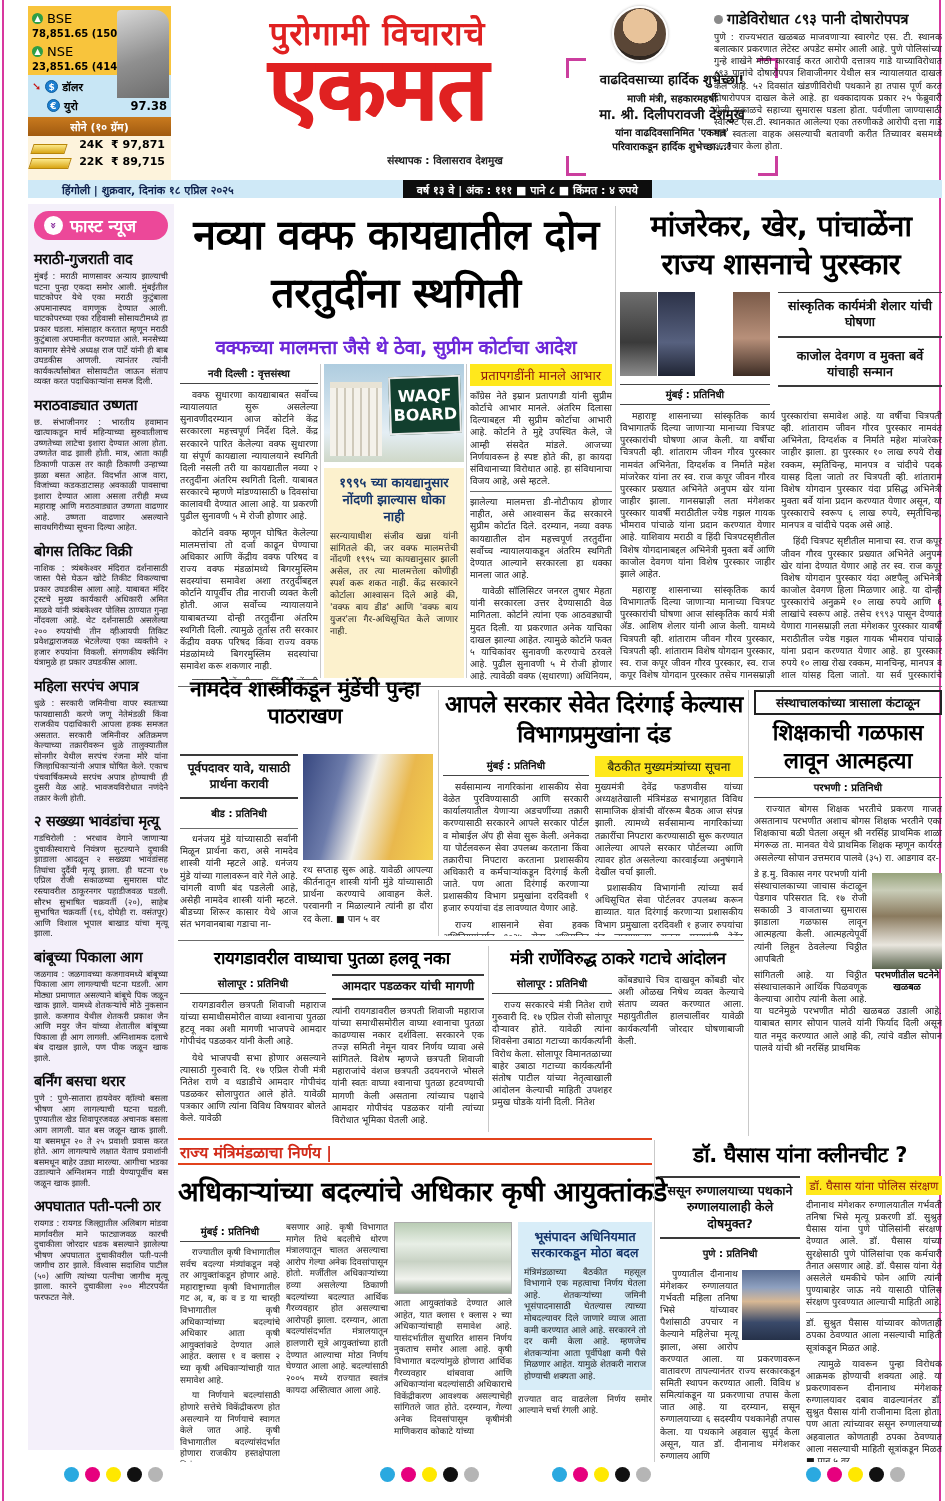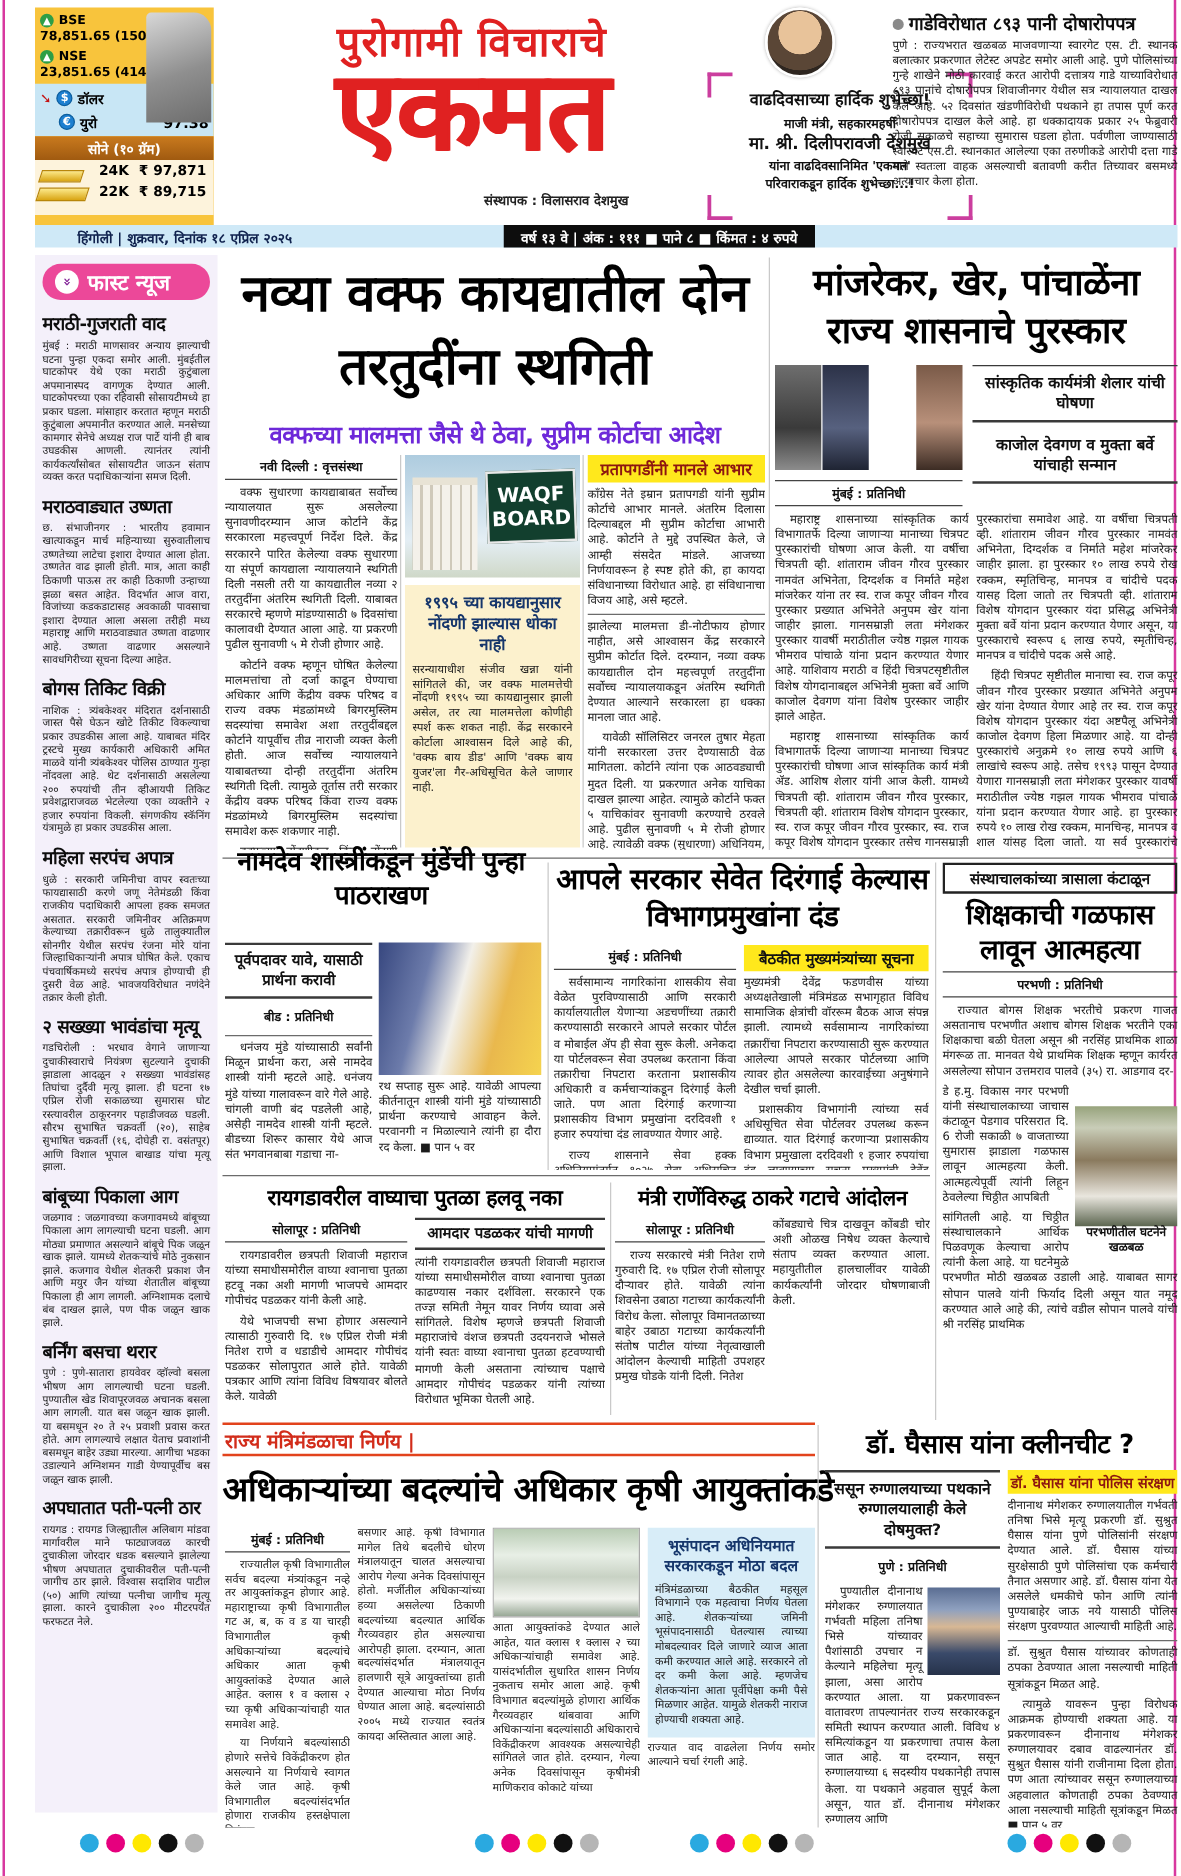--- a/index.html
+++ b/index.html
@@ -10,32 +10,32 @@
   .ov{overflow:hidden}
   .bt{font-size:9.2px;line-height:1.32;color:#1b1b1b;text-align:justify}
   .para{margin-bottom:4px;text-indent:12px}
   .para.ni{text-indent:0}
   .hl{font-weight:bold;color:#000;text-align:center;letter-spacing:-0.3px}
   .by{font-weight:bold;font-size:10px;color:#111;text-align:center;padding:2px 0 3px;border-bottom:1px solid #444;margin-bottom:5px}
   .by.tb{border-top:1px solid #444}
   .shbox{font-weight:bold;font-size:12.5px;line-height:1.3;text-align:center;color:#111;border-top:2px solid #3a3a3a;border-bottom:2px solid #3a3a3a;padding:5px 2px;margin-bottom:5px}
   .vr{width:1px;background:#c9c9c9}
   .hrline{height:1px;background:#6b6b6b}
-  .yellowbar{background:#ffe81c;font-weight:bold;color:#8c1510;text-align:center;padding:2px 1px;font-size:12px;margin-bottom:4px}
+  .yellowbar{background:#ffe81c;font-weight:normal;color:#8c1510;text-align:center;padding:2px 1px;font-size:12px;margin-bottom:4px}
   .creambox{background:#fcf1cd;padding:7px 6px}
   .creambox .cbt{font-weight:bold;color:#16366b;text-align:center;font-size:13px;line-height:1.3;margin-bottom:5px}
   .bluebox{background:#d8edf8;padding:7px 6px}
   .bluebox .cbt{font-weight:bold;color:#16366b;text-align:center;font-size:12.5px;line-height:1.3;margin-bottom:5px}
   .dot{width:15px;height:15px;border-radius:50%;display:inline-block;margin-right:6px;vertical-align:middle}
   .sideborder{width:2px;background:#d8389f}
   
   .market{background:#f8c43c;font-size:10px}
   .mrow{display:flex;align-items:center;gap:4px;padding:2px 4px}
   .upicon{width:11px;height:11px;border-radius:50%;background:#2e9e46;color:#fff;font-size:8px;line-height:11px;text-align:center;font-weight:bold;flex:none}
-  .idx-label{font-weight:bold;font-size:10px}
+  .idx-label{font-weight:normal;font-size:13px}
   .idx-val{font-weight:bold;font-size:10px;padding:0 4px 3px}
   .coin{width:13px;height:13px;border-radius:50%;background:#1d7fd0;color:#fff;font-weight:bold;font-size:9px;line-height:13px;text-align:center;flex:none;border:1px solid #0c5e9e}
   .cur-label{font-weight:bold;font-size:11px}
   .cur-val{font-weight:bold;font-size:11.5px;margin-left:auto}
   .goldhdr{background:linear-gradient(#c97a1e,#a05a10);color:#fff;font-weight:bold;font-size:11px;text-align:center;padding:2px 0}
   .goldrow{display:flex;justify-content:flex-end;gap:8px;font-weight:bold;font-size:11px;padding:2px 6px}
   .bar{position:absolute;background:linear-gradient(#fce98a,#d9a514);border:1px solid #b8860b}
   
   .tagline{color:#e02121;font-weight:bold;text-align:center;font-size:33px;letter-spacing:1px}
   .mast-title{color:#e02121;font-weight:bold;text-align:center;font-size:88px;line-height:1.02;text-shadow:1px 0 #e02121,2px 0 #e02121}
@@ -288,25 +288,25 @@
 
   <div class="abs vr" style="left:748px;top:690px;height:446px"></div>
 
   <div class="abs ov" style="left:754px;top:690px;width:188px;height:448px">
     <div class="kicker">संस्थाचालकांच्या त्रासाला कंटाळून</div>
     <div class="hl" style="font-size:22px;line-height:1.25;margin-bottom:3px">शिक्षकाची गळफास लावून आत्महत्या</div>
     <div class="by tb">परभणी : प्रतिनिधी</div>
     <div class="bt">
       <div class="para">राज्यात बोगस शिक्षक भरतीचे प्रकरण गाजत असतानाच परभणीत अशाच बोगस शिक्षक भरतीने एका शिक्षकाचा बळी घेतला असून श्री नरसिंह प्राथमिक शाळा मंगरूळ ता. मानवत येथे प्राथमिक शिक्षक म्हणून कार्यरत असलेल्या सोपान उत्तमराव पालवे (३५) रा. आडगाव दर-</div>
       <div>
-        <div style="float:right;width:82px;margin:17px 0 3px 5px">
+        <div style="float:right;width:70px;margin:5px 0 3px 5px">
           <div style="width:82px;height:96px;background:linear-gradient(#97a37c 0%,#c9cdb8 18%,#8a7a5e 45%,#e9e6de 75%,#5c6650 100%)"></div>
           <div class="cap">परभणीतील घटनेने खळबळ</div>
         </div>
-        <div class="para ni">डे ह.मु. विकास नगर परभणी यांनी संस्थाचालकाच्या जाचास कंटाळून पेडगाव परिसरात दि. 6 रोजी सकाळी ७ वाजताच्या सुमारास झाडाला गळफास लावून आत्महत्या केली. आत्महत्येपूर्वी त्यांनी लिहून ठेवलेल्या चिठ्ठीत आपबिती</div>
+        <div class="para ni">डे ह.मु. विकास नगर परभणी यांनी संस्थाचालकाच्या जाचास कंटाळून पेडगाव परिसरात दि. १७ रोजी सकाळी 3 वाजताच्या सुमारास झाडाला गळफास लावून आत्महत्या केली. आत्महत्येपूर्वी त्यांनी लिहून ठेवलेल्या चिठ्ठीत आपबिती</div>
         <div class="para ni">सांगितली आहे. या चिठ्ठीत संस्थाचालकाने आर्थिक पिळवणूक केल्याचा आरोप त्यांनी केला आहे. या घटनेमुळे परभणीत मोठी खळबळ उडाली आहे. याबाबत सागर सोपान पालवे यांनी फिर्याद दिली असून यात नमूद करण्यात आले आहे की, त्यांचे वडील सोपान पालवे यांची श्री नरसिंह प्राथमिक</div>
       </div>
     </div>
   </div>
 
   <div class="abs hrline" style="left:178px;top:940px;width:566px"></div>
 
   <div class="abs hl" style="left:180px;top:946px;width:304px;font-size:17px;white-space:nowrap">रायगडावरील वाघ्याचा पुतळा हलवू नका</div>
   <div class="abs ov" style="left:180px;top:974px;width:146px;height:158px">
     <div class="by">सोलापूर : प्रतिनिधी</div>

